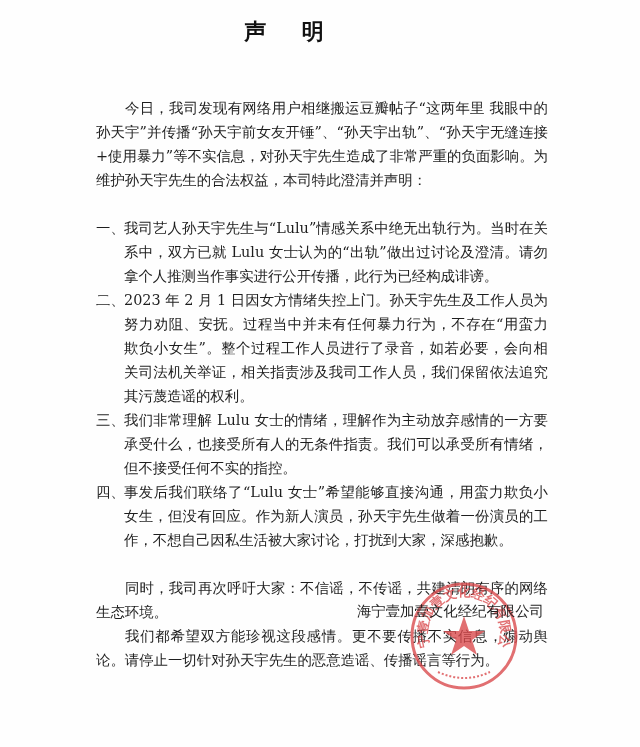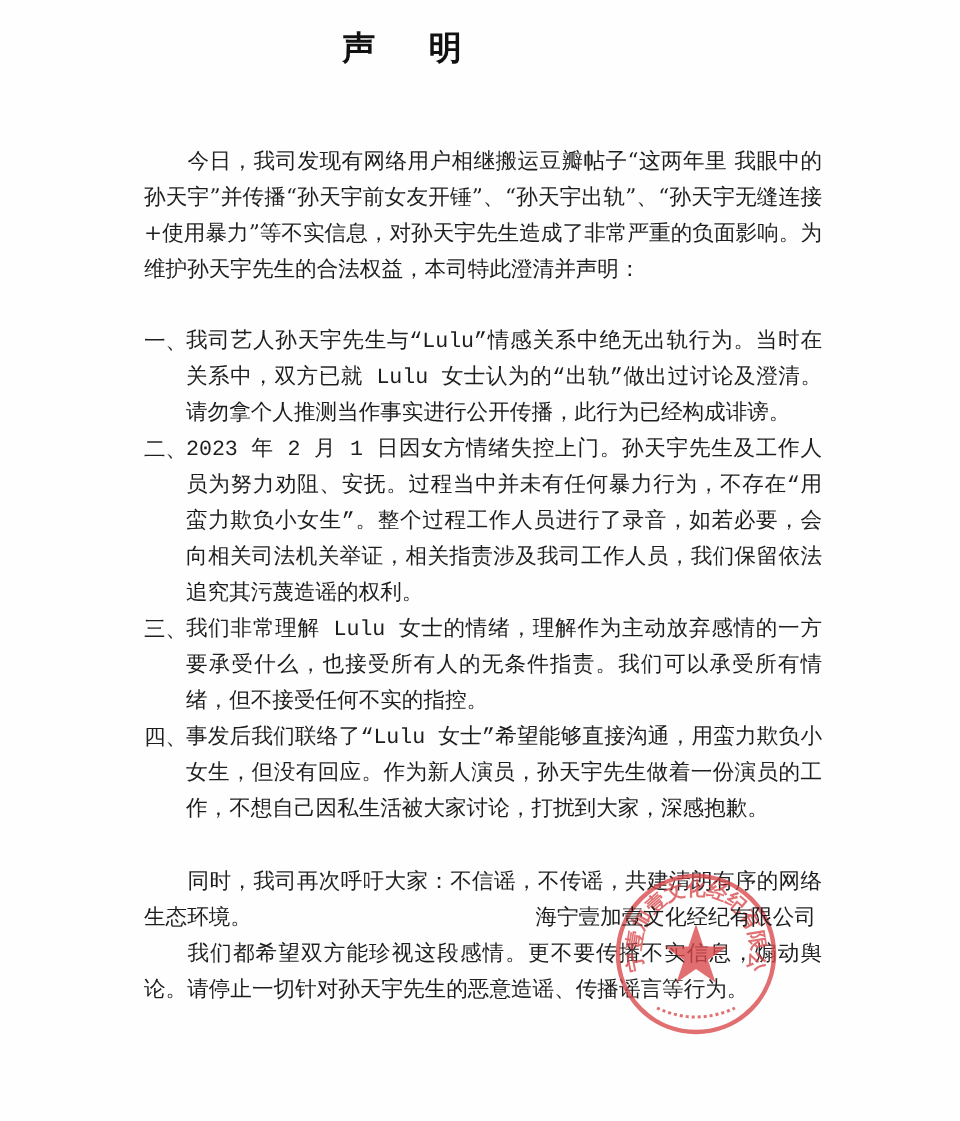--- a/index.html
+++ b/index.html
@@ -16,21 +16,21 @@
     color: #1e1e1e;
   }
   .page {
     position: absolute;
     left: 0; top: 0;
     width: 640px; height: 747px;
     background: #fefefe;
   }
   .title {
     position: absolute;
-    left: 0;
+    left: 16px;
     width: 536px;
     top: 17px;
     text-align: center;
     font-family: "DejaVu Sans", "Liberation Sans", sans-serif;
     font-size: 22px;
     font-weight: bold;
     letter-spacing: 14px;
     text-indent: 14px;
     color: #111;
   }
@@ -59,21 +59,20 @@
   }
   .list-num {
     flex: 0 0 28px;
     width: 28px;
     white-space: nowrap;
   }
   .list-text {
     flex: 1;
     text-align: justify;
     text-align-last: left;
-    font-family: Liberation Mono, monospace;
   }
   .sign {
     position: absolute;
     right: 96px;
     font-size: 14.4px;
     text-align: right;
     white-space: nowrap;
     z-index: 2;
   }
   .sign.company { top: 602px; }

